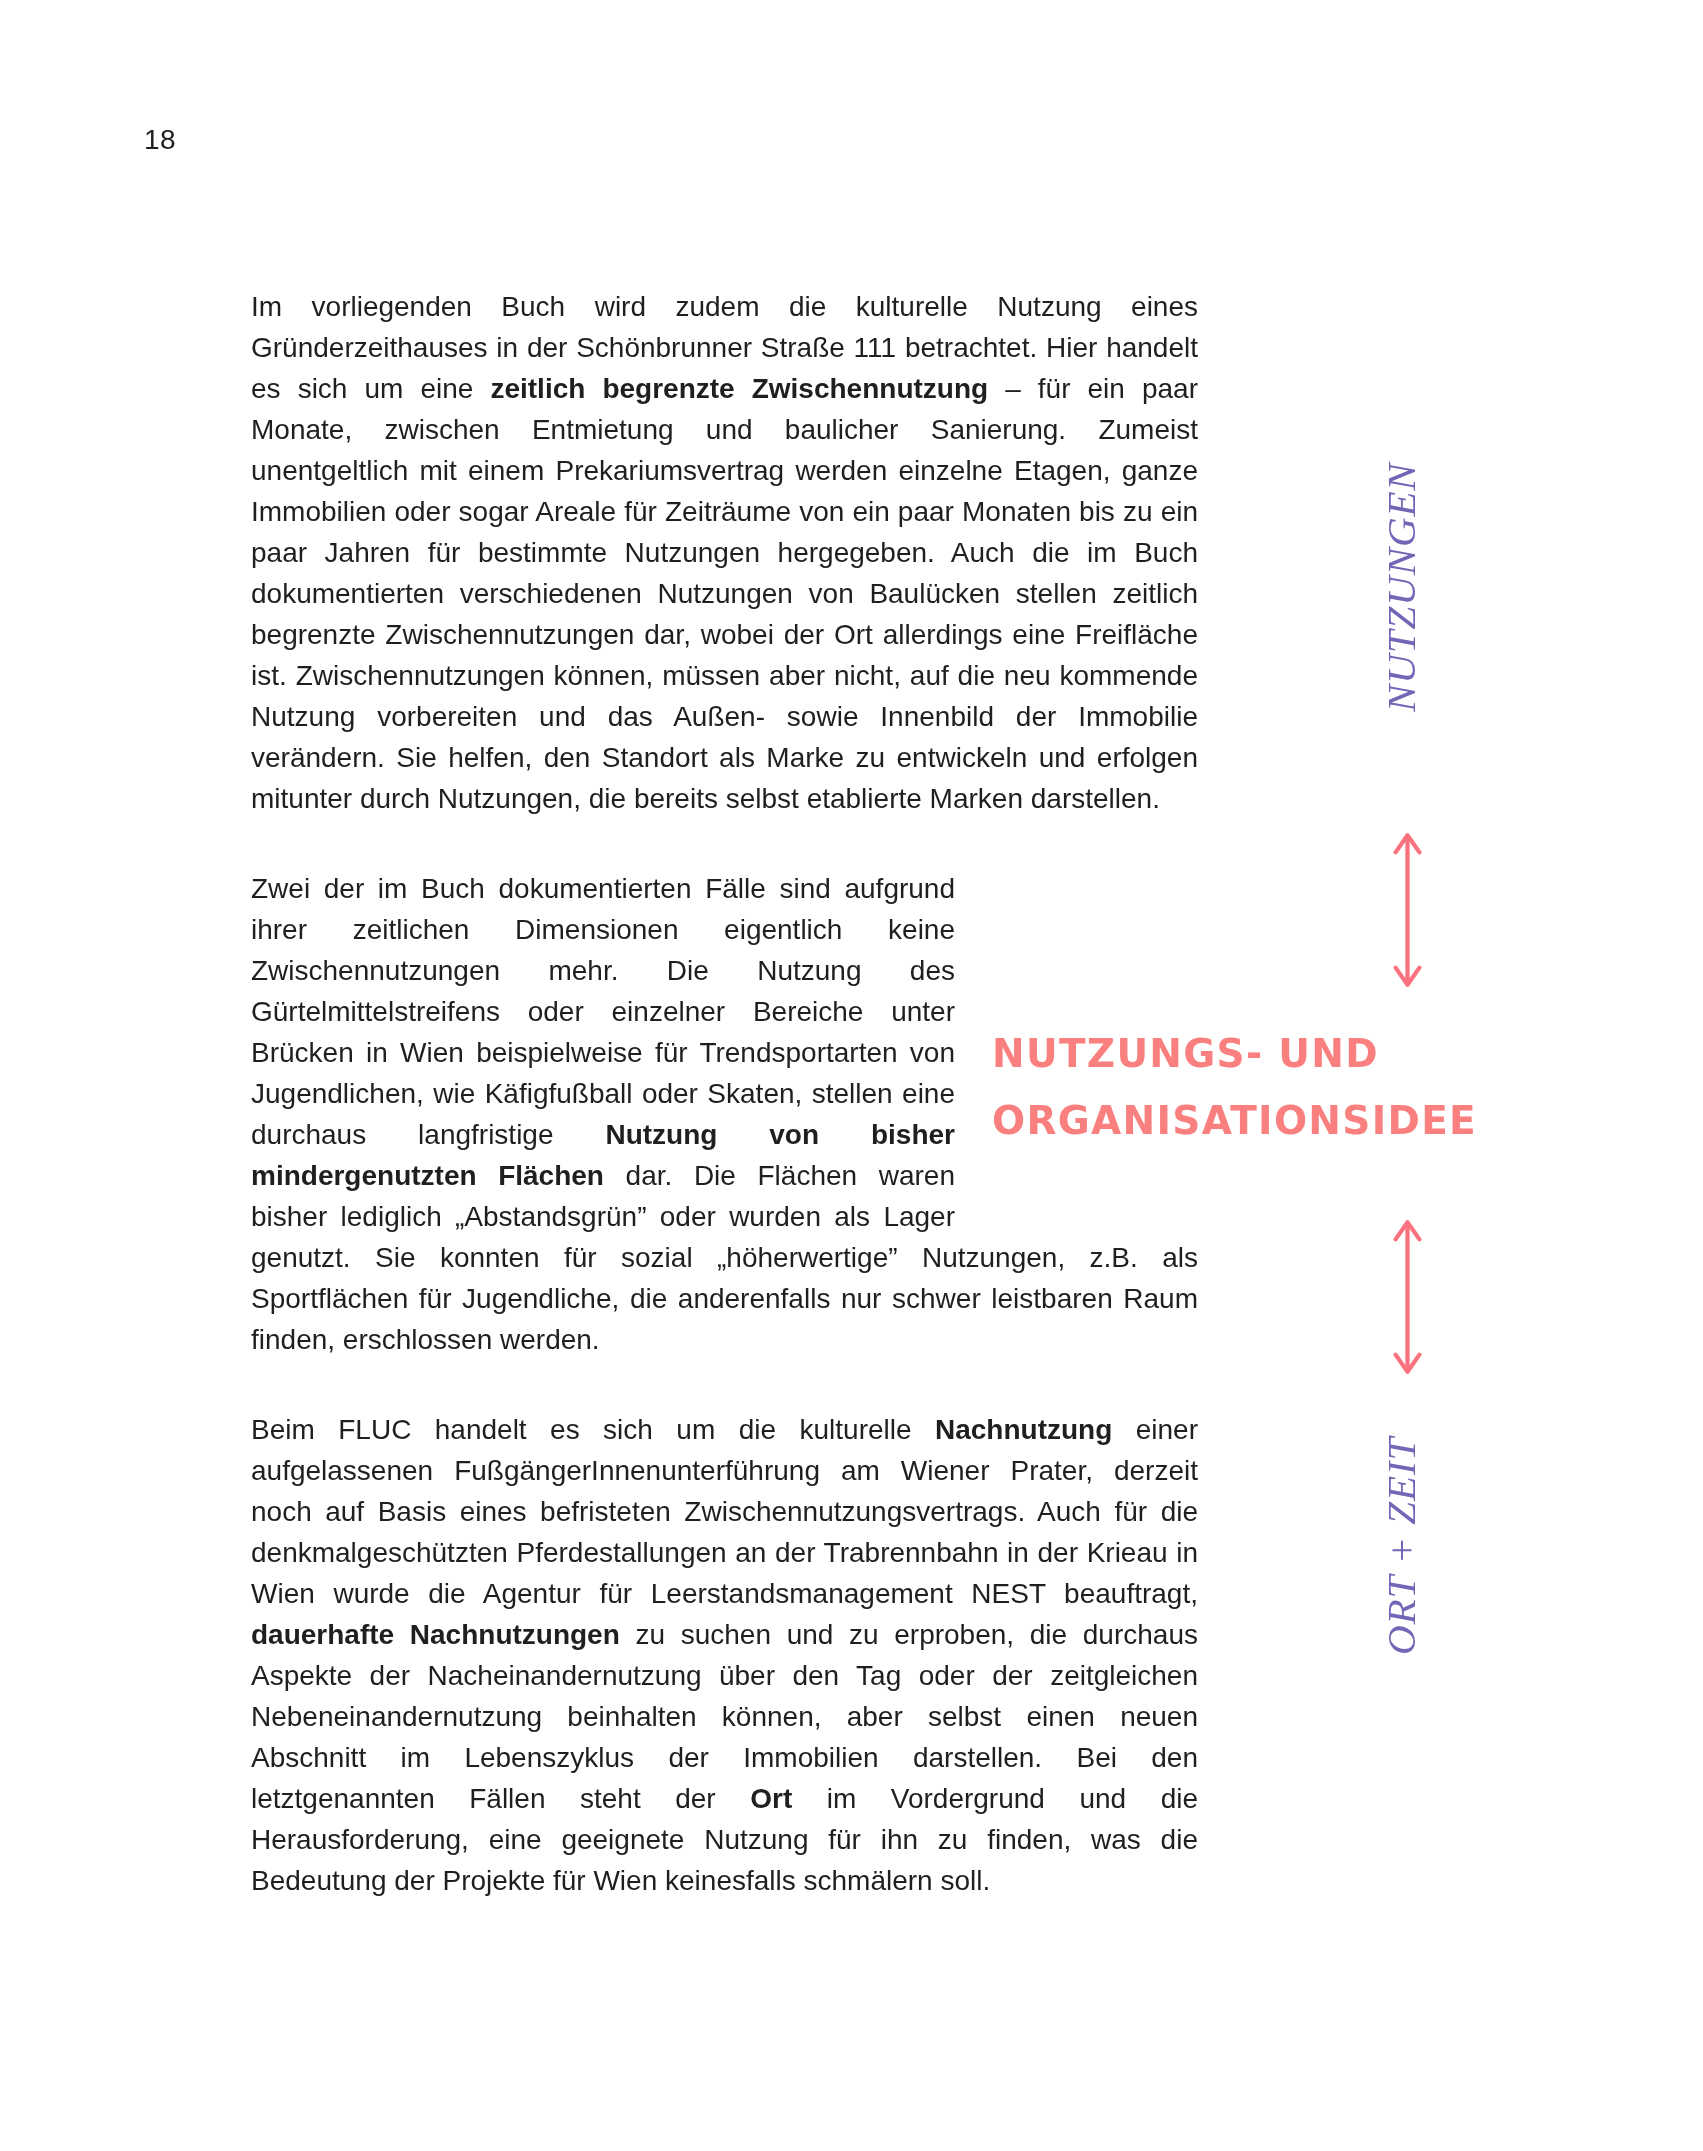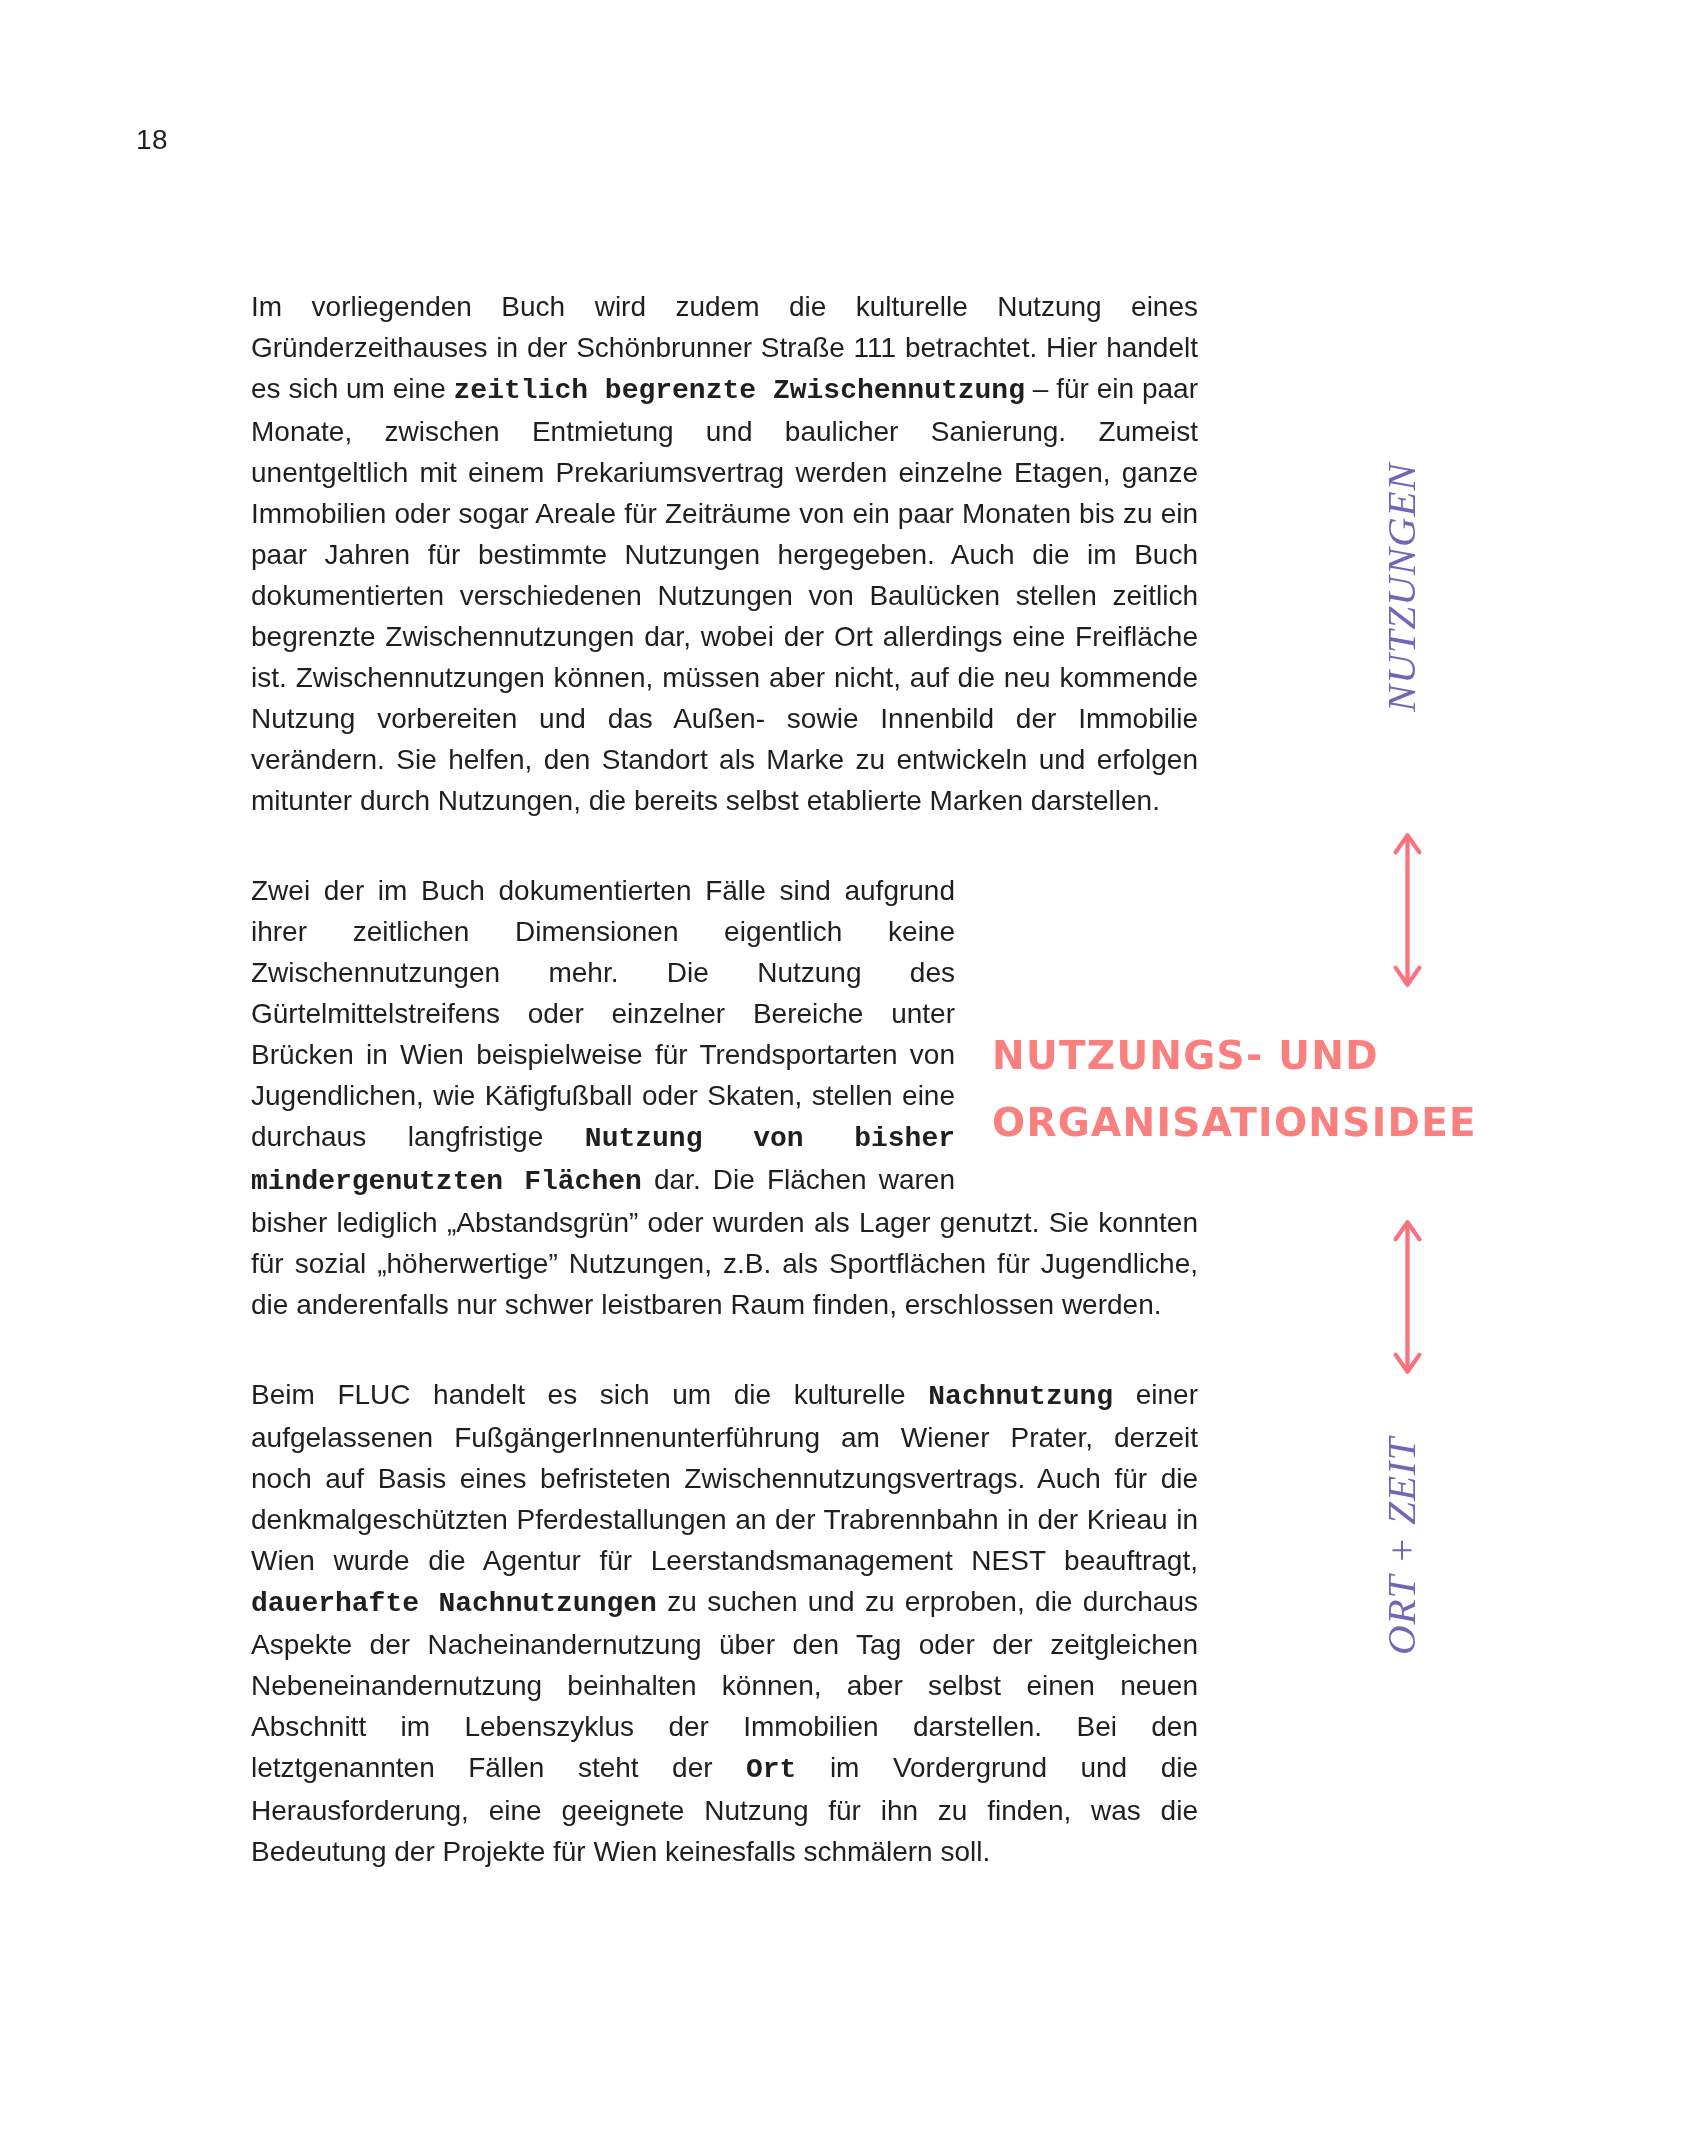--- a/index.html
+++ b/index.html
@@ -9,41 +9,41 @@
     position: relative;
     width: 1704px;
     height: 2152px;
     background: var(--bg, #ffffff);
     overflow: hidden;
     color: var(--text, #1f1f1f);
   }
 
   .page-number {
     position: absolute;
-    left: 136px;
+    left: 144px;
     top: 124px;
     font-size: 28px;
     letter-spacing: 0.4px;
     color: var(--text, #1f1f1f);
   }
 
   .text-column {
     position: absolute;
     left: 251px;
     top: 286px;
     width: 947px;
     font-size: 28px;
     line-height: 41px;
     text-align: justify;
     color: var(--text, #1f1f1f);
   }
 
   .para { margin: 0 0 49px 0; }
   .para:last-child { margin-bottom: 8px; }
-  .bold { font-weight: bold; font-family: Liberation Mono, monospace; }
+  .bold { font-weight: bold; }
 
   
   .heading-float {
     float: right;
     width: 243px;
     height: 249px;
     margin-top: 83px;
     box-sizing: border-box;
     padding-top: 58px;
     padding-left: 37px;

